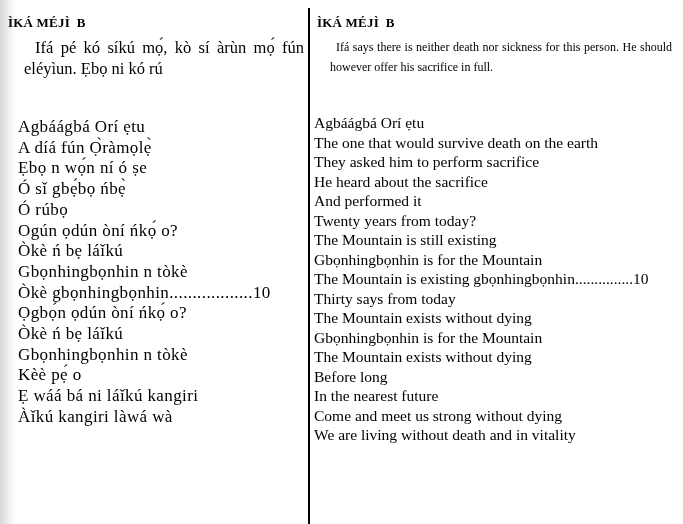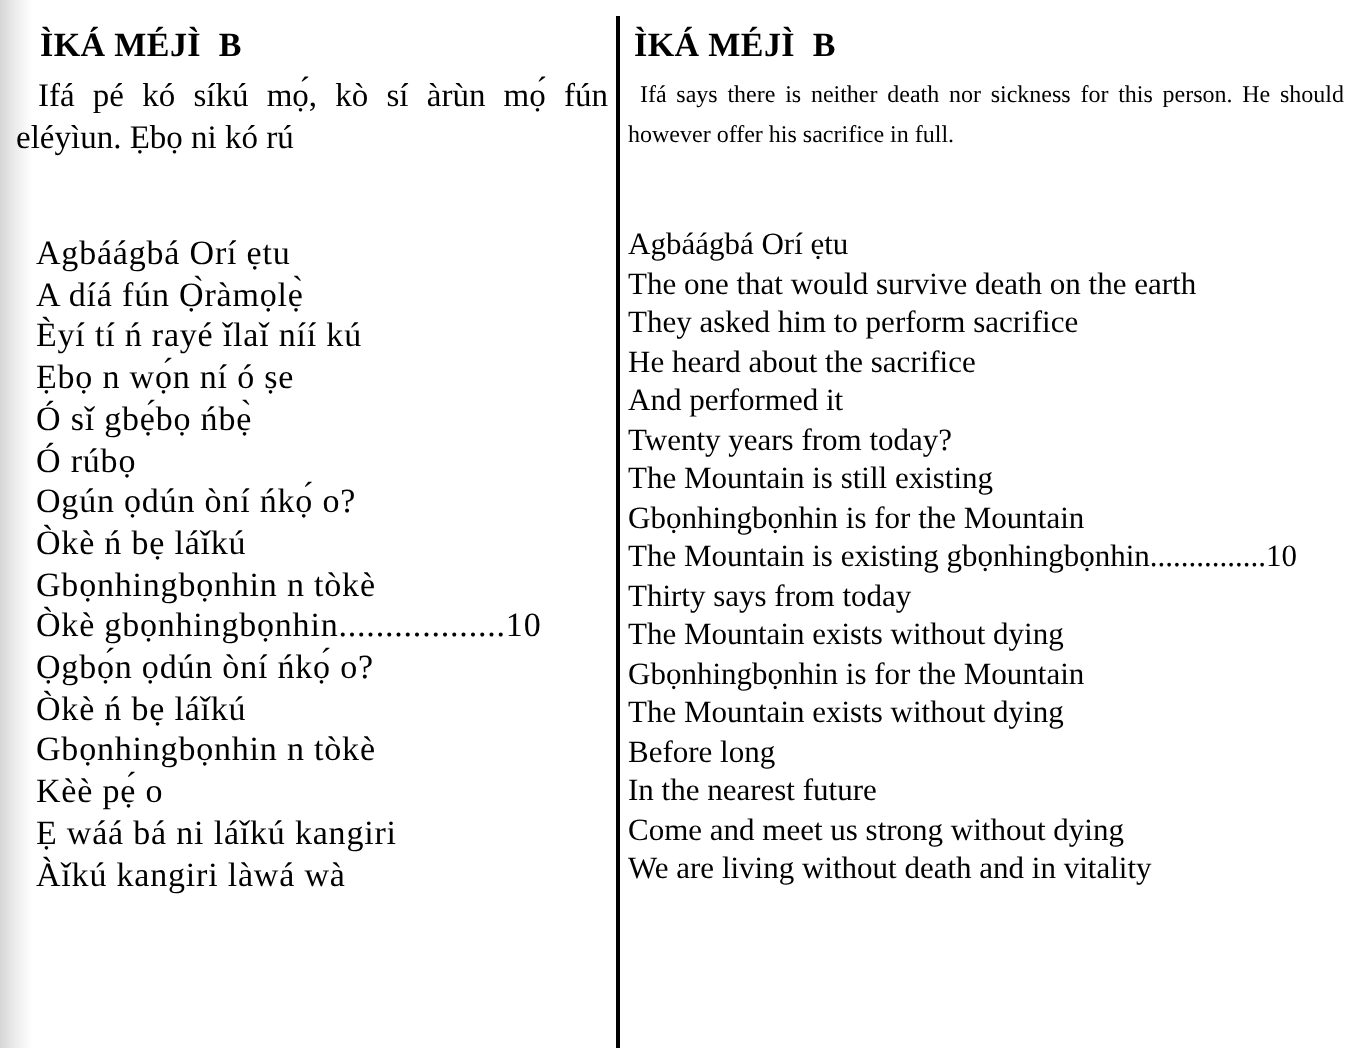--- a/index.html
+++ b/index.html
@@ -23,27 +23,27 @@
   .divider {
     position: absolute; left: 308px; top: 8px; bottom: 0; width: 2px;
     background: #000000;
   }
 
   .col { position: absolute; top: 0; box-sizing: border-box; }
   .col-left  { left: 0;    width: 304px; padding-left: 8px; }
   .col-right { left: 312px; width: 360px; padding-left: 2px; }
 
   .odu-title {
-    font-size: 17px; font-weight: bold; line-height: 22px;
-    margin: 12px 0 0 12px; white-space: pre; letter-spacing: 0.2px;
+    font-size: 13px; font-weight: bold; line-height: 22px;
+    margin: 12px 0 0 0; white-space: pre; letter-spacing: 0.2px;
   }
   .col-right .odu-title { margin-left: 3px; }
 
   .intro {
-    margin: 3px 0 0 0;
+    margin: 3px 0 0 16px;
     text-align: justify;
     font-size: 16.5px; line-height: 21px;
     text-indent: 11px;
   }
   .col-right .intro { font-size: 12px; line-height: 20px; text-indent: 6px; }
 
   .verse { }
   .verse-left {
     margin-top: 38px; margin-left: 10px;
     font-size: 17px; line-height: 20.7px; letter-spacing: 0.4px;
@@ -60,21 +60,20 @@
 <div class="page">
 
   <div class="edge-shadow"></div>
 
   <section class="col col-left">
     <h1 class="odu-title">ÌKÁ MÉJÌ  B</h1>
     <p class="intro">Ifá pé kó síkú mọ́, kò sí àrùn mọ́ fún eléyìun. Ẹbọ ni kó rú</p>
     <div class="verse verse-left">
         <div class="verse-line">Agbáágbá Orí ẹtu</div>
         <div class="verse-line">A díá fún Ọ̀ràmọlẹ̀</div>
-        <div class="verse-line">Èyí tí ń rayé ǐlaǐ níí kú</div>
         <div class="verse-line">Ẹbọ n wọ́n ní ó ṣe</div>
         <div class="verse-line">Ó sǐ gbẹ́bọ ńbẹ̀</div>
         <div class="verse-line">Ó rúbọ</div>
         <div class="verse-line">Ogún ọdún òní ńkọ́ o?</div>
         <div class="verse-line">Òkè ń bẹ láǐkú</div>
         <div class="verse-line">Gbọnhingbọnhin n tòkè</div>
         <div class="verse-line">Òkè gbọnhingbọnhin..................10</div>
         <div class="verse-line">Ọgbọ́n ọdún òní ńkọ́ o?</div>
         <div class="verse-line">Òkè ń bẹ láǐkú</div>
         <div class="verse-line">Gbọnhingbọnhin n tòkè</div>

